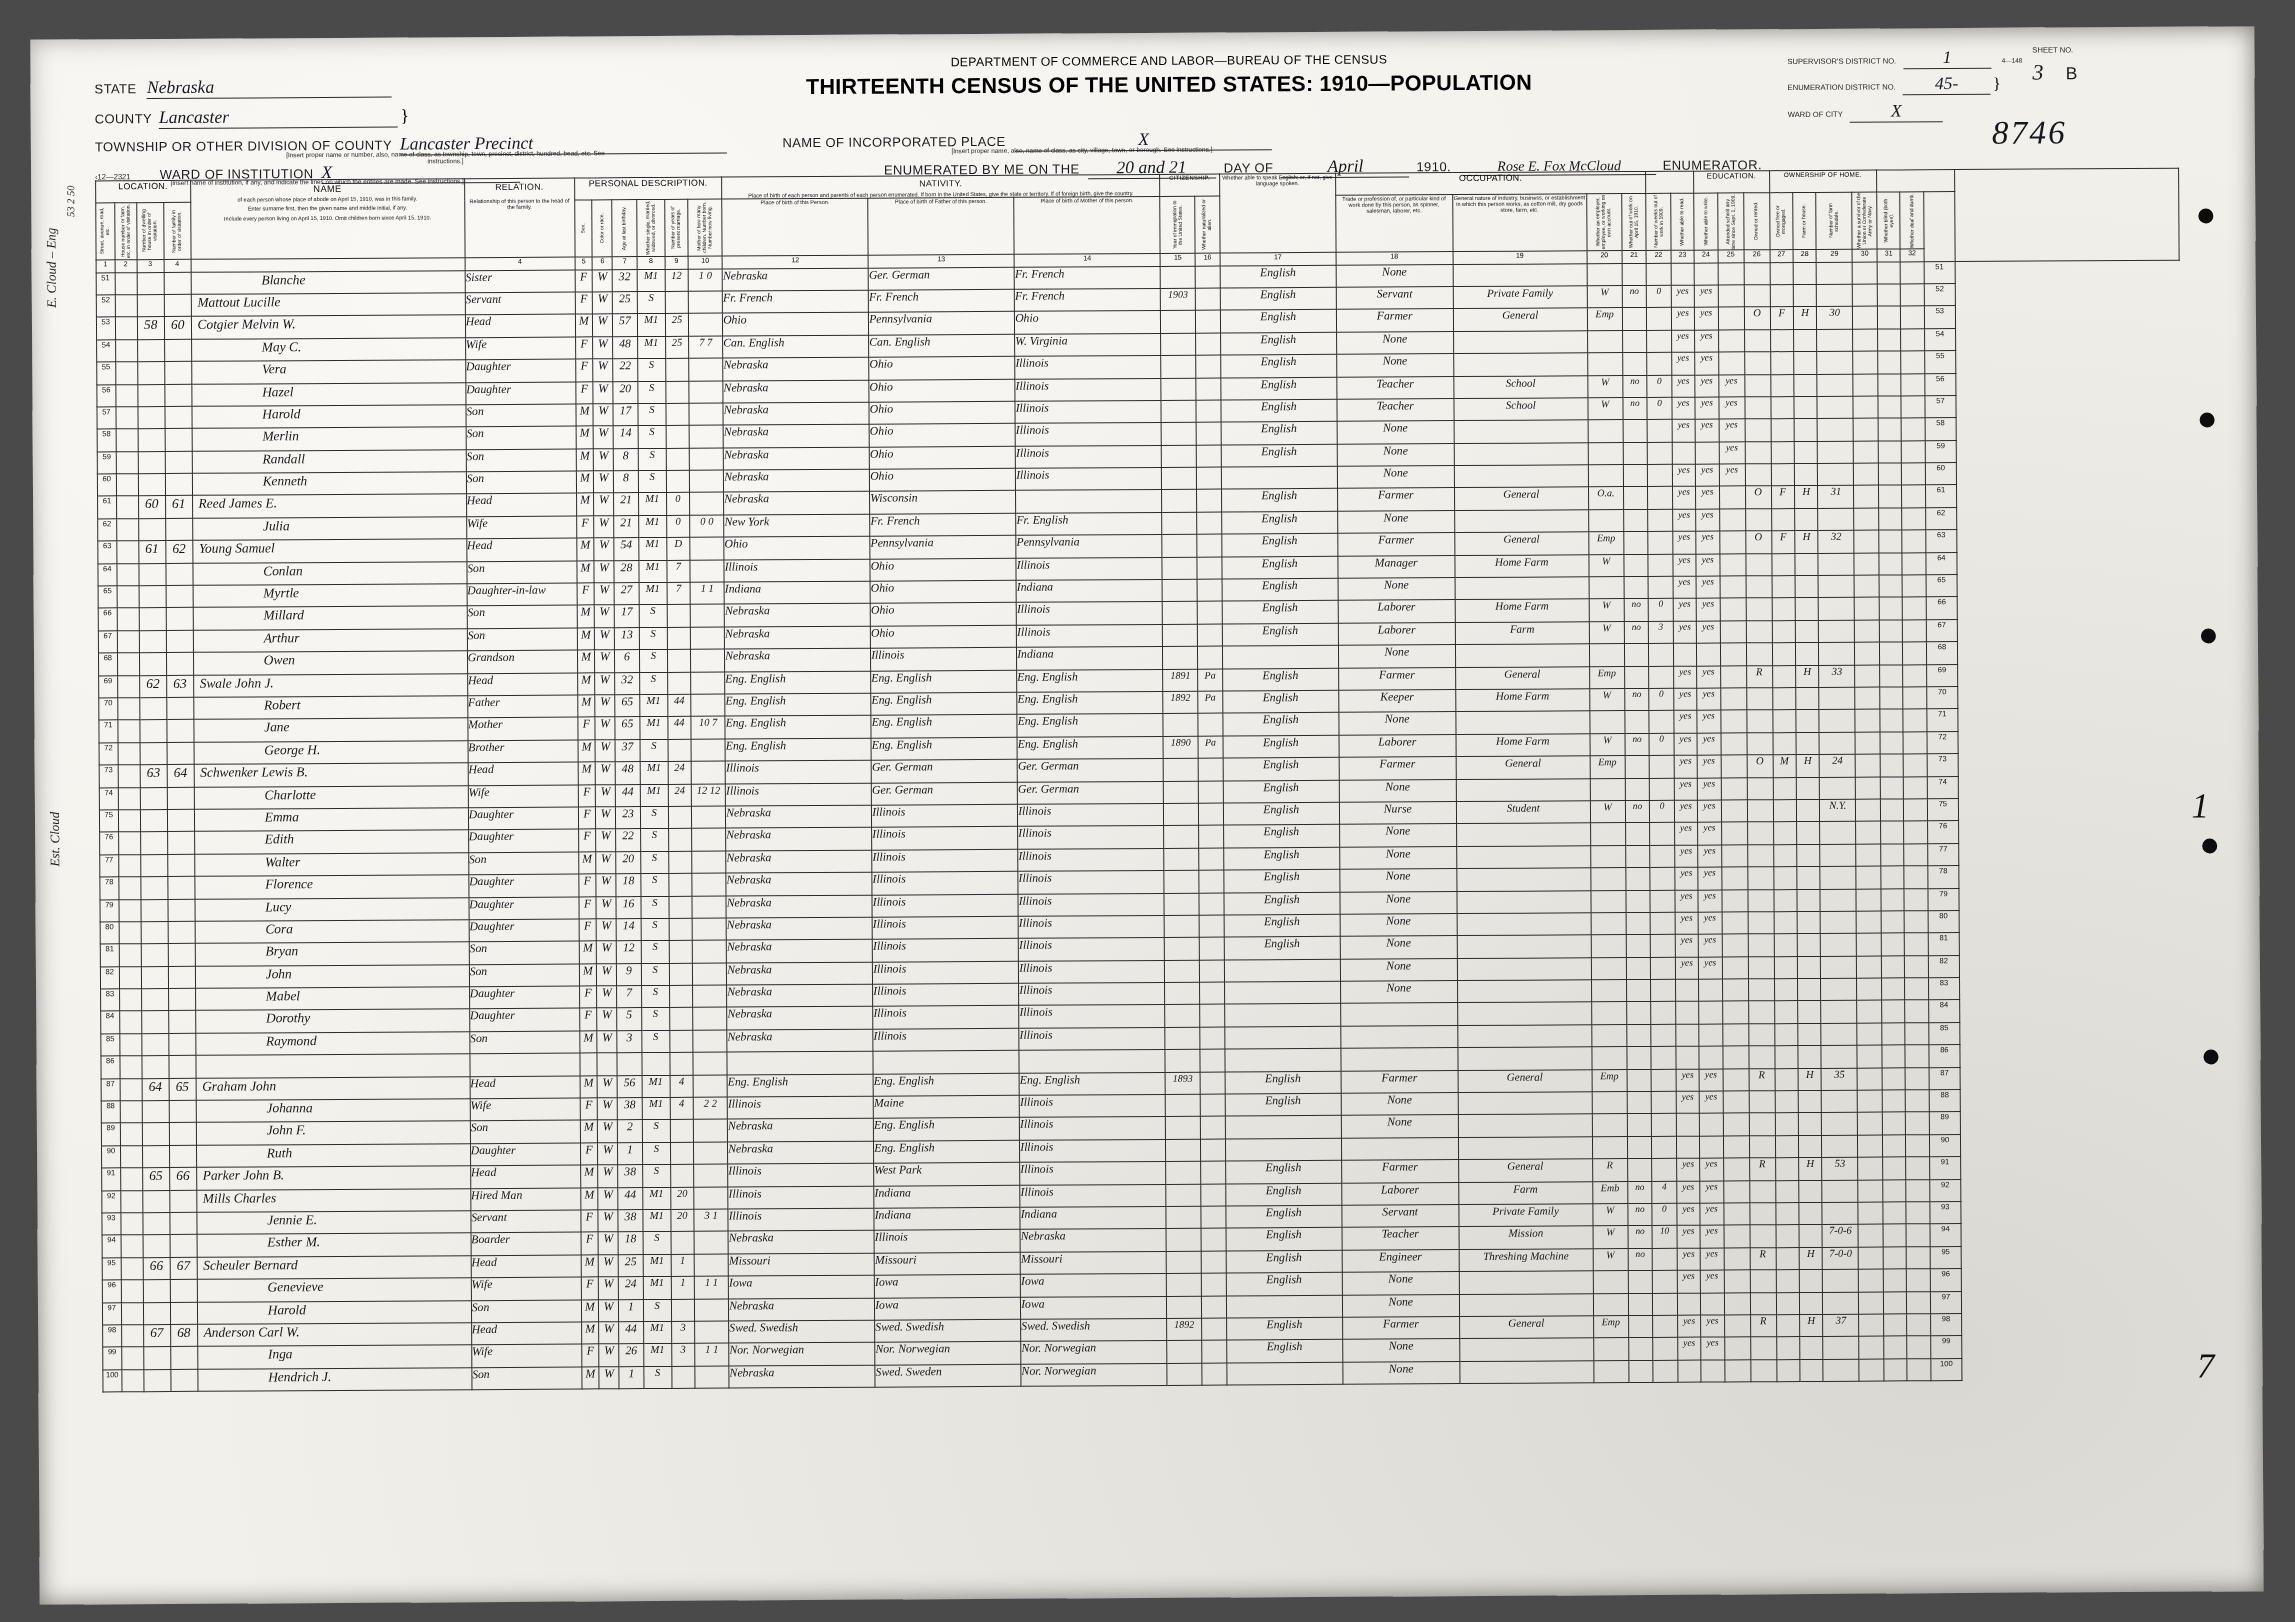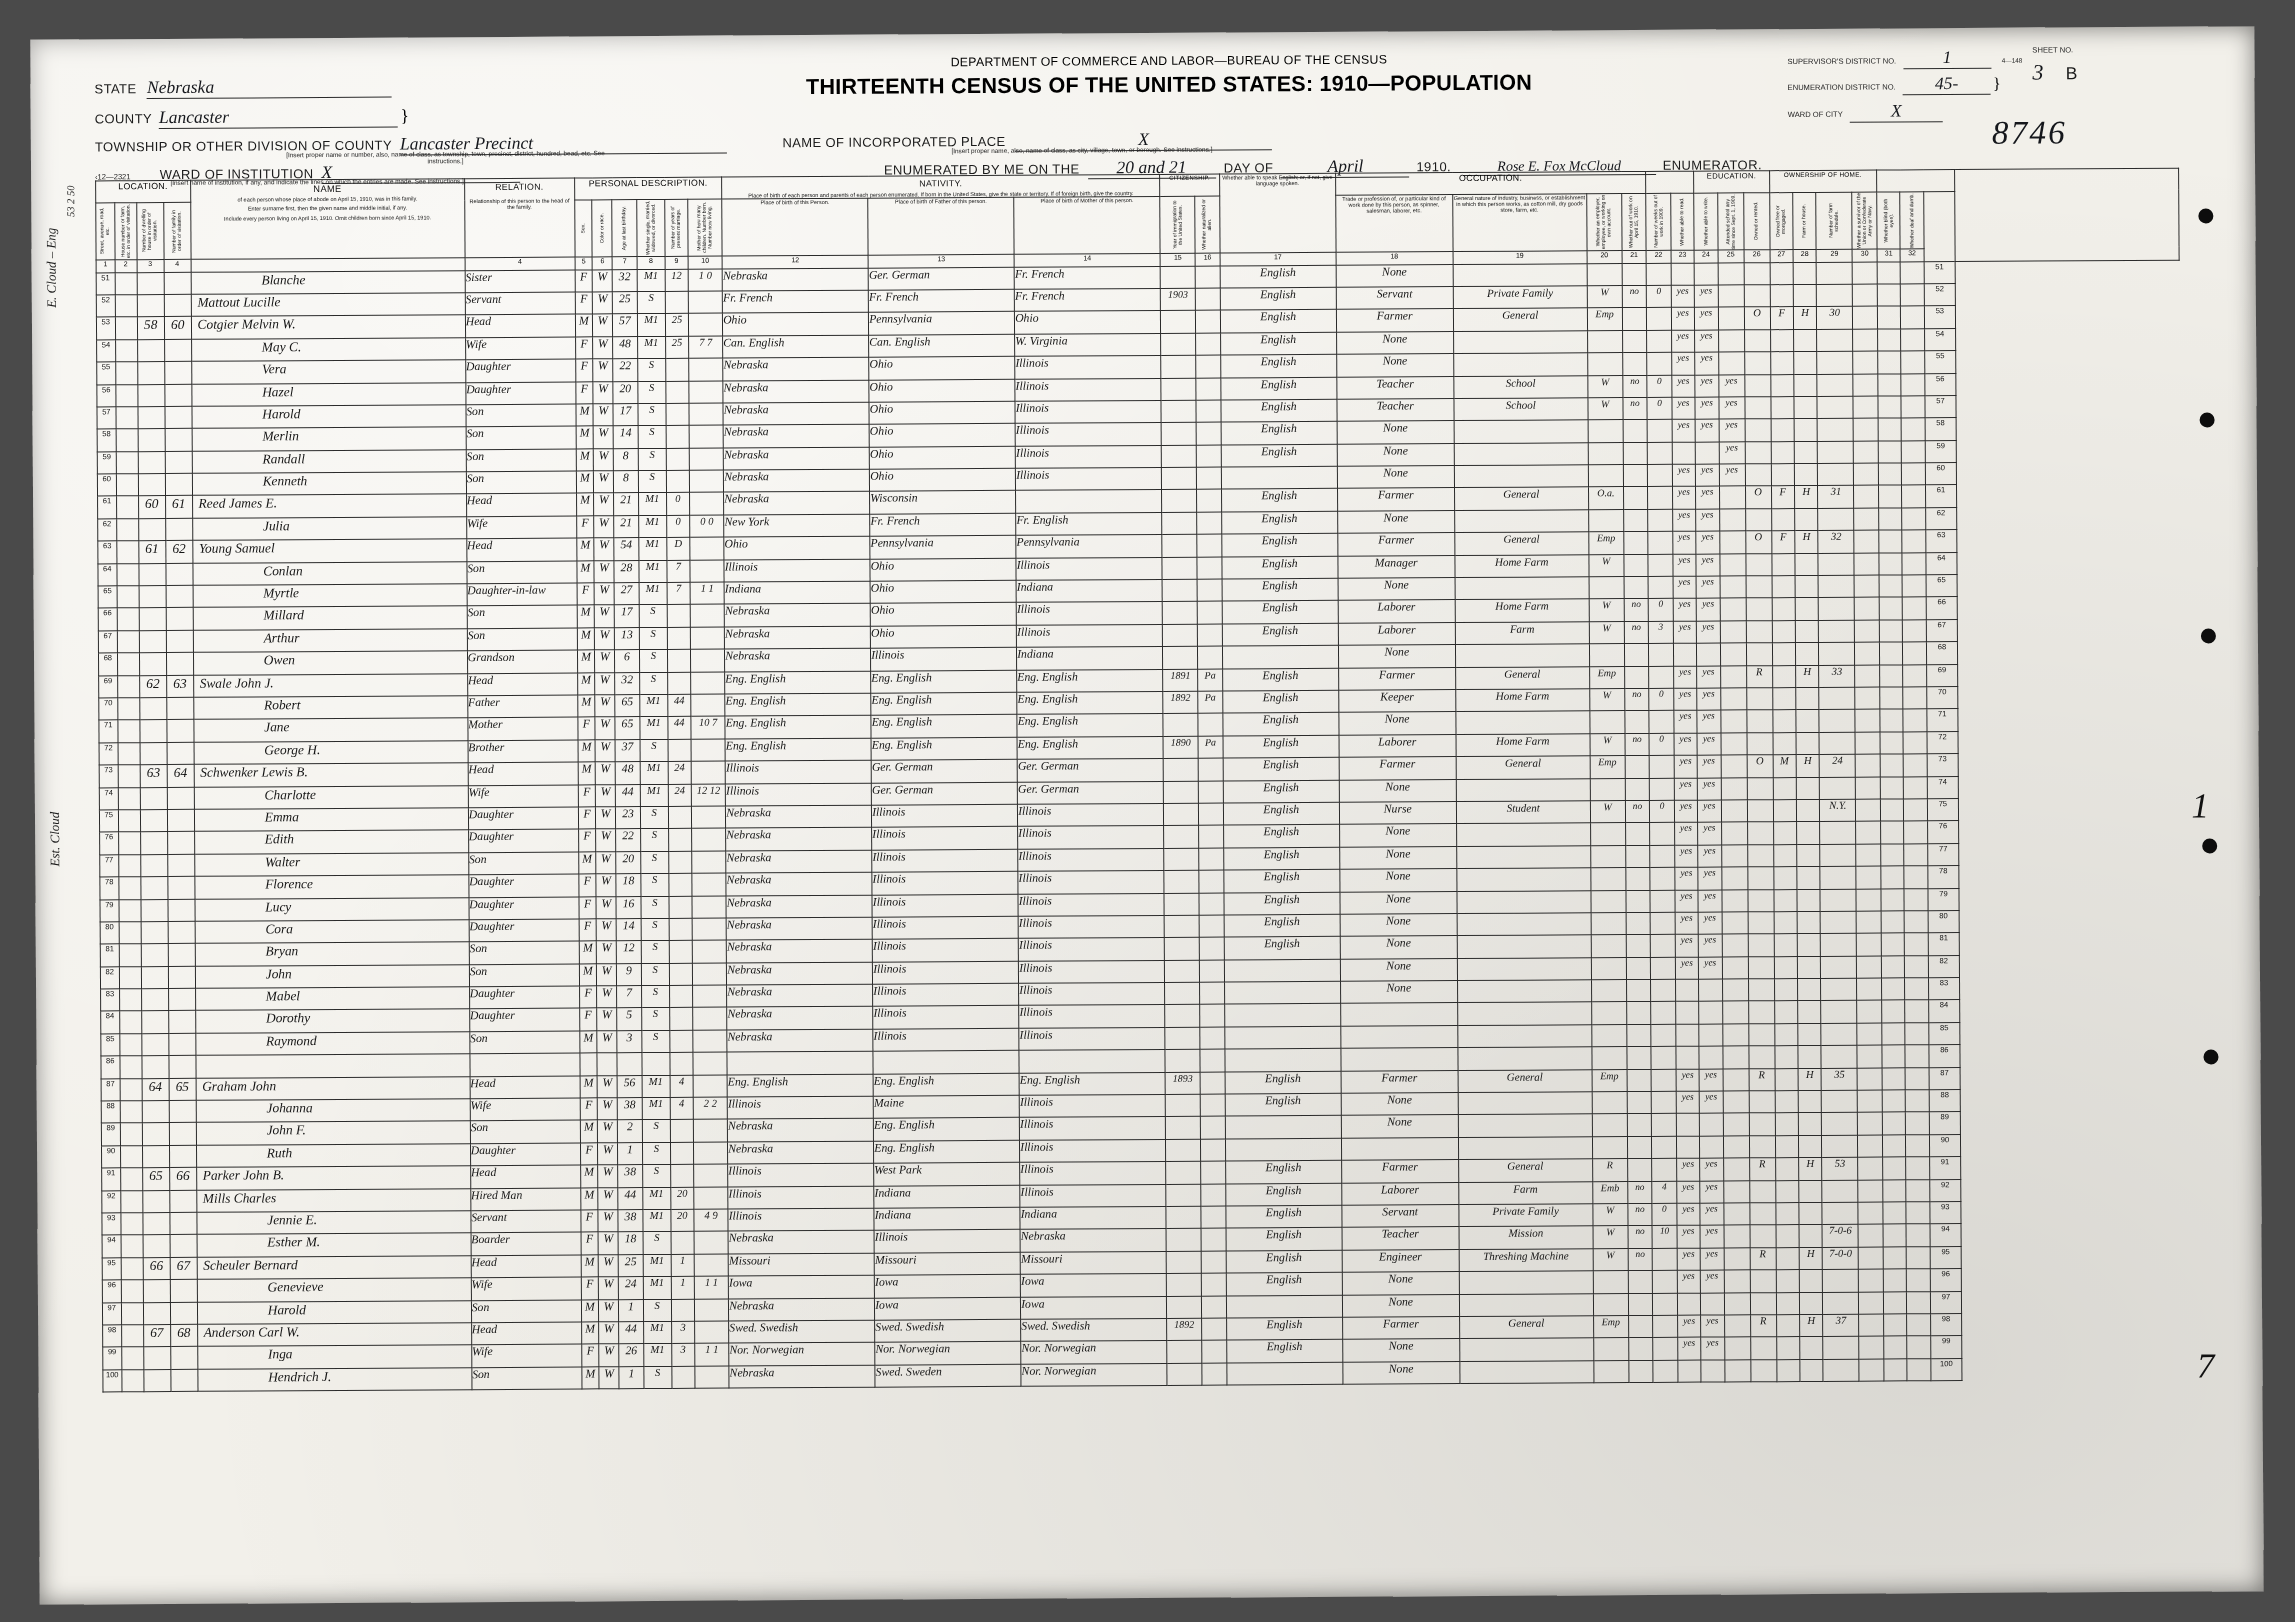--- a/index.html
+++ b/index.html
@@ -1855,21 +1855,21 @@
                 <td class="cell c"></td>
                 <td class="cell c"></td>
                 <td class="cell c"></td>
                 <td class="cell" style="padding-left:70px">Jennie E.</td>
                 <td class="cell" style="font-size:11.7px">Servant</td>
                 <td class="cell c" style="font-size:11.7px">F</td>
                 <td class="cell c" style="font-size:11.7px">W</td>
                 <td class="cell c" style="font-size:11.7px">38</td>
                 <td class="cell c" style="font-size:10.5px">M1</td>
                 <td class="cell c" style="font-size:10.5px">20</td>
-                <td class="cell c" style="font-size:10.5px">4 9</td>
+                <td class="cell c" style="font-size:10.5px">3 1</td>
                 <td class="cell" style="font-size:11.7px">Illinois</td>
                 <td class="cell" style="font-size:11.7px">Indiana</td>
                 <td class="cell" style="font-size:11.7px">Indiana</td>
                 <td class="cell c" style="font-size:10px"></td>
                 <td class="cell c" style="font-size:10px"></td>
                 <td class="cell c" style="font-size:11.7px">English</td>
                 <td class="cell c" style="font-size:11.7px">Servant</td>
                 <td class="cell c" style="font-size:11px">Private Family</td>
                 <td class="cell c" style="font-size:10px">W</td>
                 <td class="cell c" style="font-size:9.3px">no</td>

